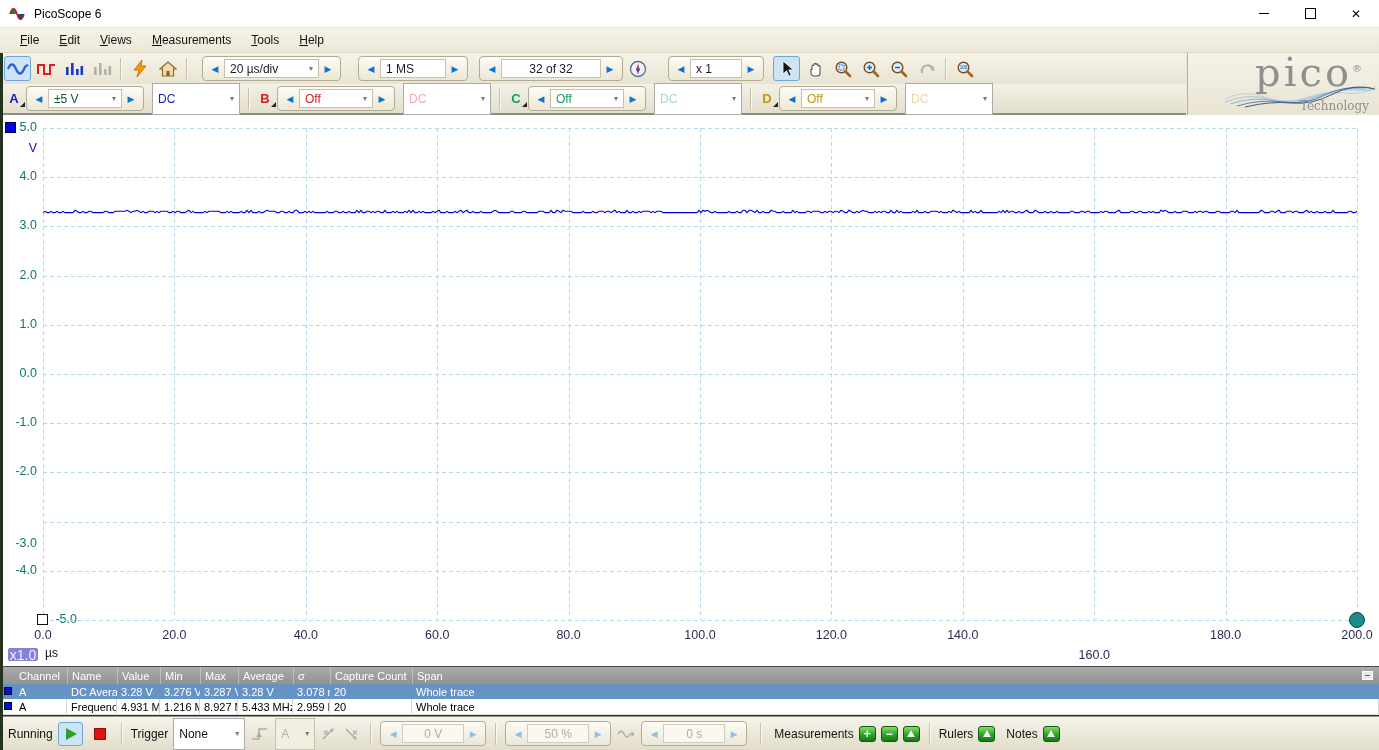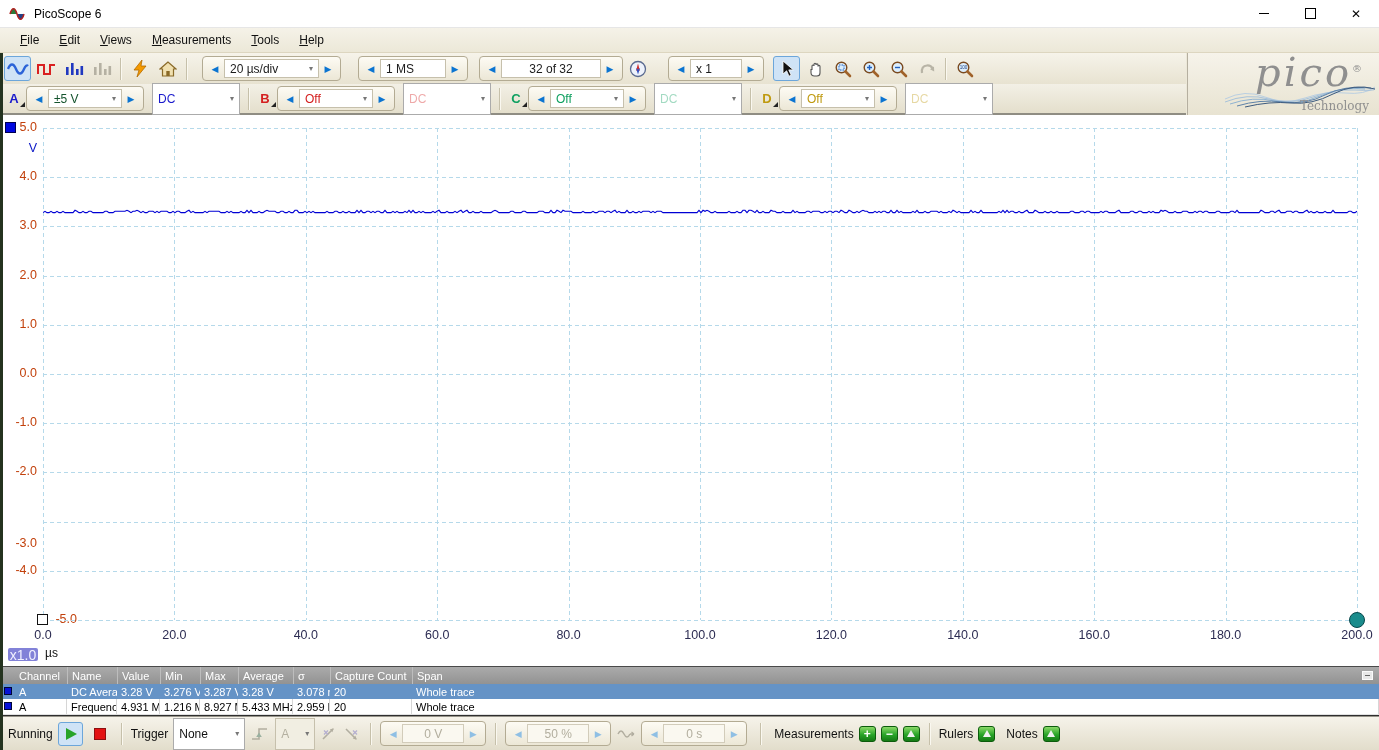--- a/index.html
+++ b/index.html
@@ -52,31 +52,31 @@
   .tools{margin-left:8px;display:flex;align-items:center;gap:1px;}
   .chid{position:relative;font-size:13px;font-weight:bold;width:16px;text-align:center;flex:none;}
   .chcorner{position:absolute;right:-3px;bottom:-1px;width:0;height:0;
     border-left:5px solid transparent;border-bottom:5px solid #222;}
   .faded{opacity:.38;}
 
   
   .logo{position:absolute;right:0;top:53px;width:192px;height:62px;
     background:linear-gradient(#f6f3ea,#e8e3d1);border-left:1px solid #b5afa0;box-sizing:border-box;}
   .picotext{position:absolute;right:14px;top:-4px;font-family:"DejaVu Serif","Liberation Serif",serif;
-    font-size:40px;color:#8f8f8f;letter-spacing:3px;font-style:italic;}
+    font-size:40px;color:#8f8f8f;letter-spacing:3px;}
   .picotext sup{font-size:10px;color:#8f8f8f;}
   .waves{position:absolute;right:4px;bottom:6px;}
   .pictag{position:absolute;right:10px;bottom:2px;font-family:"DejaVu Serif","Liberation Serif",serif;
     font-size:12px;color:#909090;}
 
   
   .scope{position:absolute;left:0;top:115px;width:1379px;height:551px;background:#fff;}
   .chind{position:absolute;left:5px;top:7px;width:11px;height:11px;background:#0008e0;
     border:1px solid #000050;box-sizing:border-box;}
-  .ylab{position:absolute;left:0;width:37px;text-align:right;font-size:12.5px;color:#c2410c;}
+  .ylab{position:absolute;left:0;width:37px;text-align:right;font-size:12.5px;color:#0f766e;}
   .yunit{position:absolute;left:0;top:26px;width:37px;text-align:right;font-size:12.5px;color:#0a16c6;}
   .xlab{position:absolute;top:513px;transform:translateX(-50%);font-size:12.5px;color:#2c2c52;}
   #grid{position:absolute;left:43px;top:13px;width:1315px;height:493px;}
   .corner-handle{position:absolute;left:37px;top:499px;width:11px;height:11px;background:#fff;
     border:1px solid #111;box-sizing:border-box;}
   .teal-dot{position:absolute;left:1349px;top:497px;width:16px;height:16px;border-radius:50%;
     background:#1a8c8c;border:1px solid #07474a;box-sizing:border-box;}
   .zbadge{position:absolute;left:8px;top:533px;width:30px;height:13px;background:#8282d8;
     border-radius:2px;color:#f0f0ff;font-size:14px;display:flex;align-items:center;justify-content:center;}
   .xunit{position:absolute;left:45px;top:531px;font-size:12px;color:#111;}
@@ -401,21 +401,21 @@
         </svg></div>
     <div id="xlabels">
         <div class="xlab" style="left: 43px;">0.0</div>
         <div class="xlab" style="left: 174.4px;">20.0</div>
         <div class="xlab" style="left: 305.8px;">40.0</div>
         <div class="xlab" style="left: 437.2px;">60.0</div>
         <div class="xlab" style="left: 568.6px;">80.0</div>
         <div class="xlab" style="left: 700px;">100.0</div>
         <div class="xlab" style="left: 831.4px;">120.0</div>
         <div class="xlab" style="left: 962.8px;">140.0</div>
-        <div class="xlab" style="left: 1094.2px;">160.0</div>
+        <div class="xlab" style="left: 1094.2px; margin-top: 20px;">160.0</div>
         <div class="xlab" style="left: 1225.6px;">180.0</div>
         <div class="xlab" style="left: 1357px;">200.0</div>
       </div>
     <div class="corner-handle"></div>
     <div class="teal-dot"></div>
     <span class="zbadge">x1.0</span>
     <span class="xunit">µs</span>
   </div>
 
   <div class="mtable">

